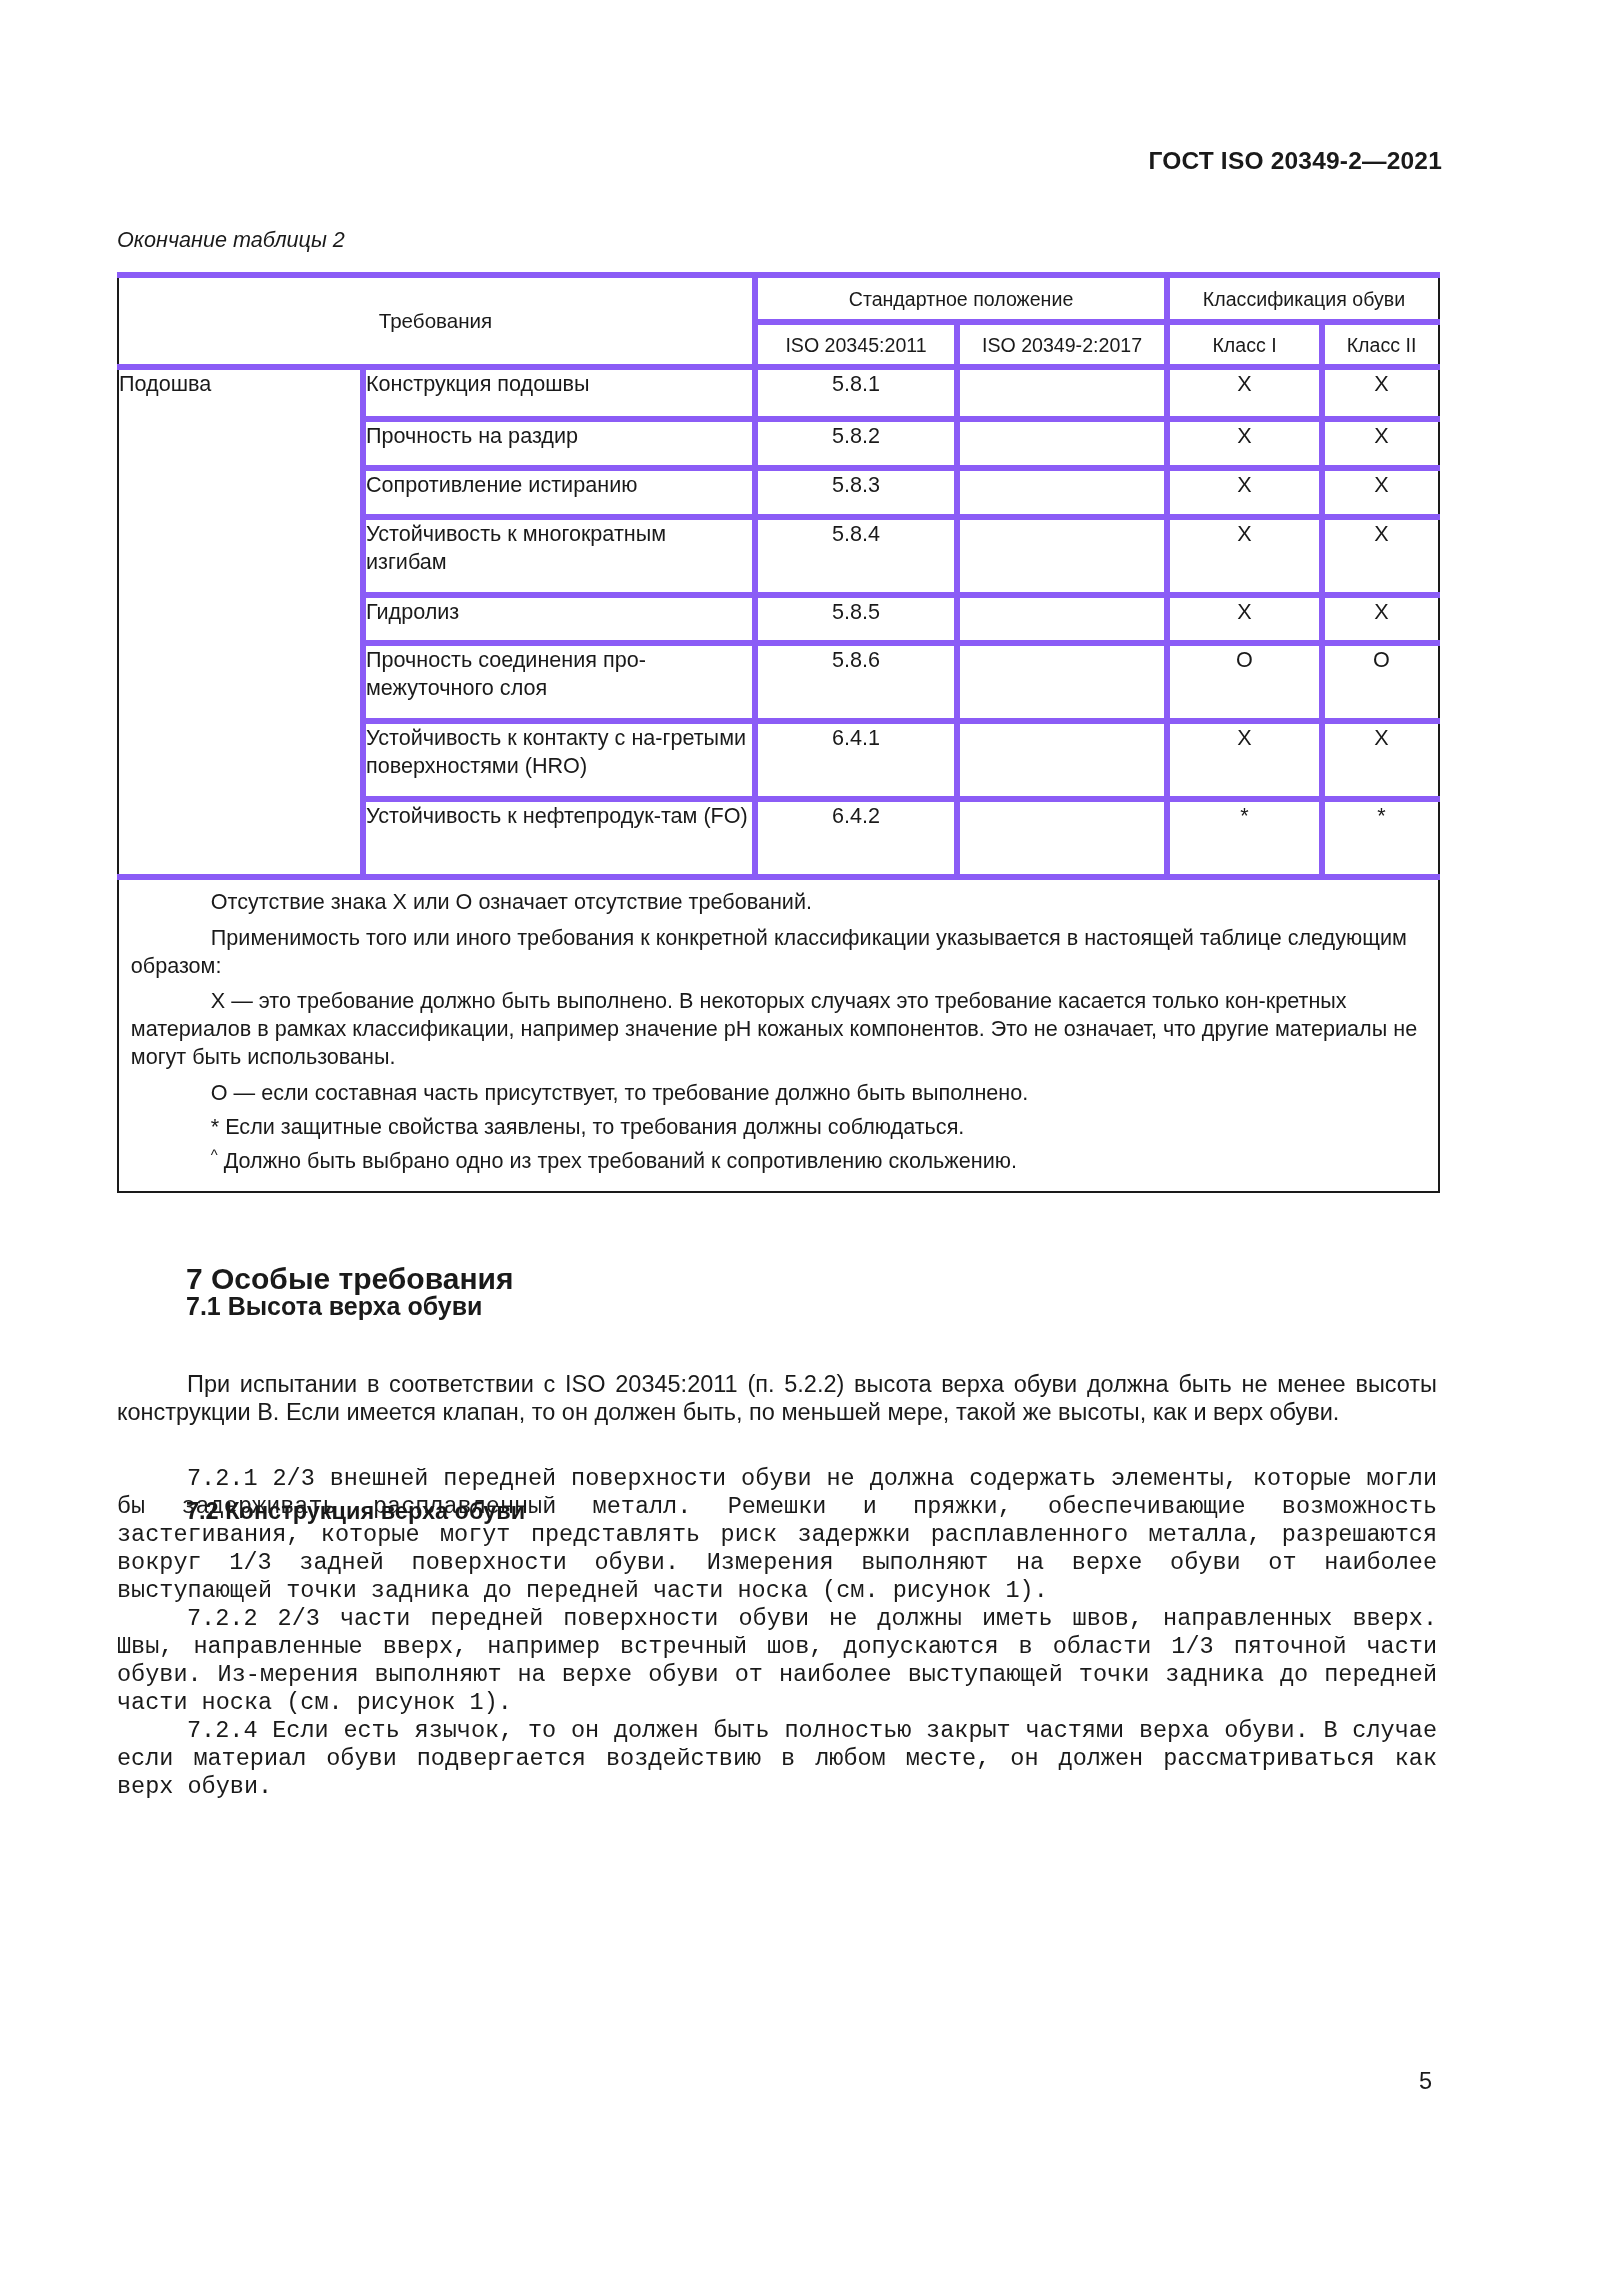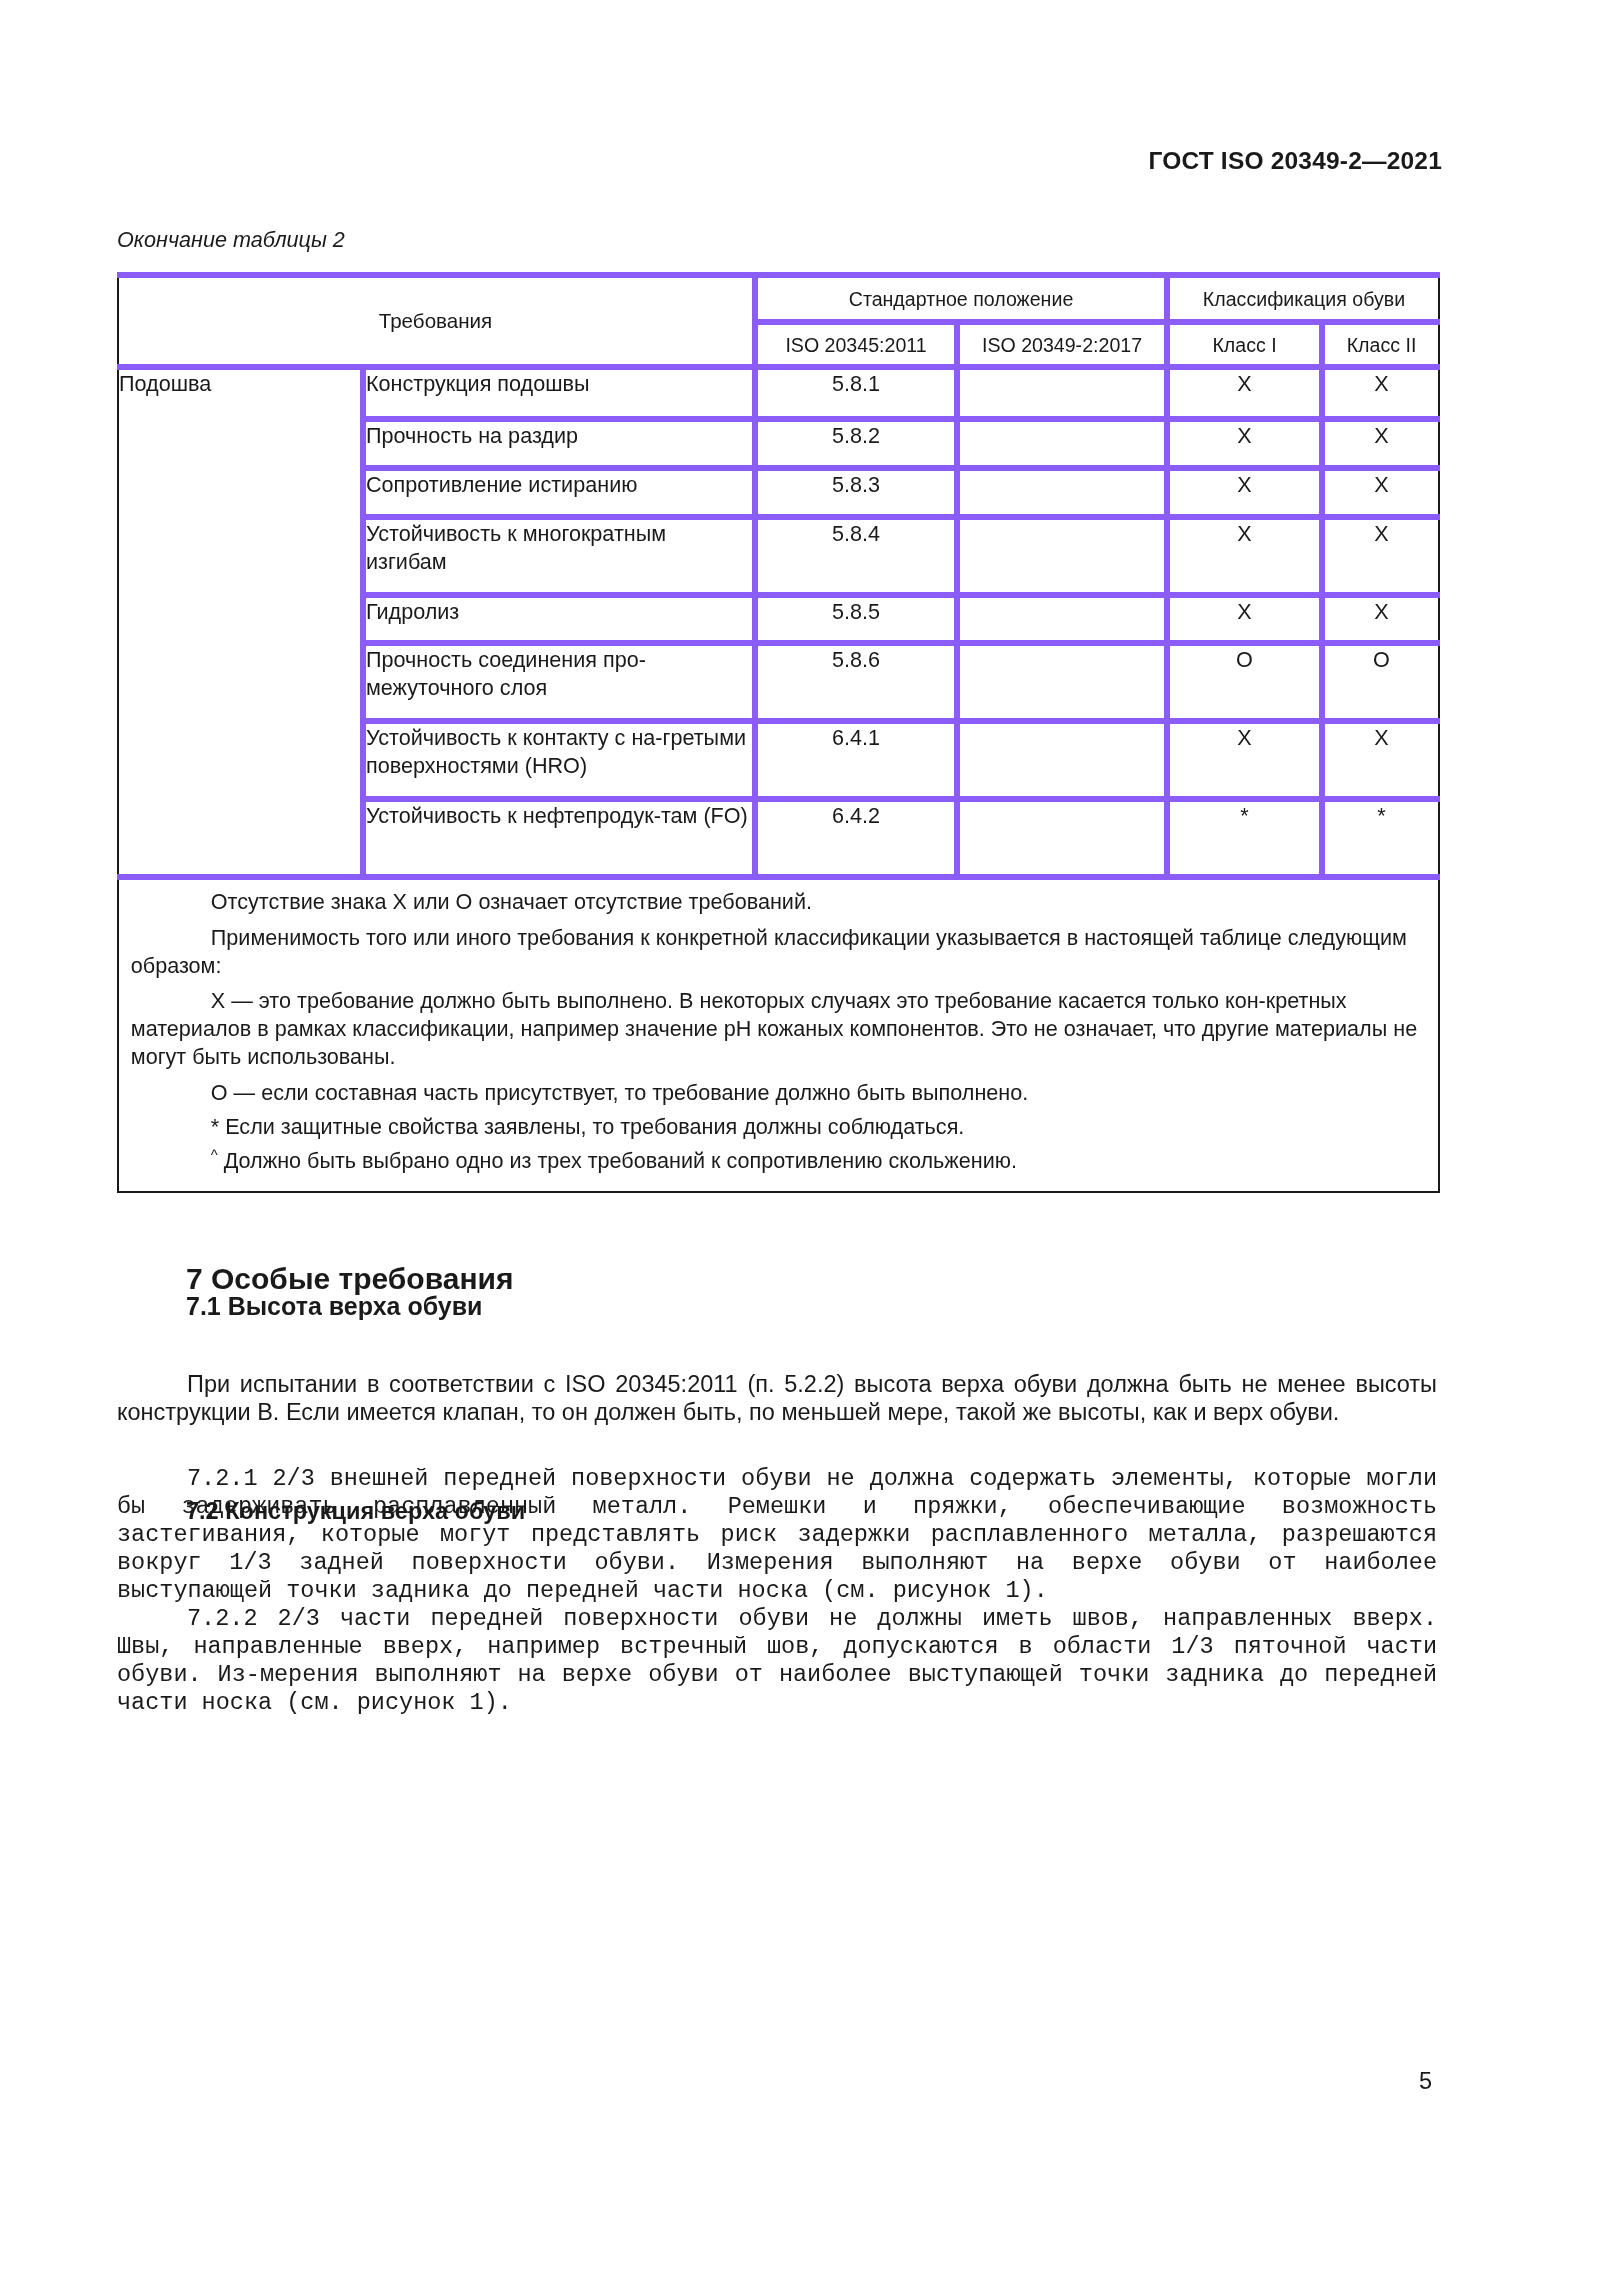--- a/index.html
+++ b/index.html
@@ -150,16 +150,17 @@
 <div class="h1">7 Особые требования</div>
 <div class="h2a">7.1 Высота верха обуви</div>
 <div class="section p71">
   <p class="para">При испытании в соответствии с ISO 20345:2011 (п. 5.2.2) высота верха обуви должна быть не менее высоты конструкции B. Если имеется клапан, то он должен быть, по меньшей мере, такой же высоты, как и верх обуви.</p>
 </div>
 
 <div class="h2b">7.2 Конструкция верха обуви</div>
 <div class="section p72">
   <p class="para">7.2.1 2/3 внешней передней поверхности обуви не должна содержать элементы, которые могли бы задерживать расплавленный металл. Ремешки и пряжки, обеспечивающие возможность застегивания, которые могут представлять риск задержки расплавленного металла, разрешаются вокруг 1/3 задней поверхности обуви. Измерения выполняют на верхе обуви от наиболее выступающей точки задника до передней части носка (см. рисунок 1).</p>
   <p class="para">7.2.2 2/3 части передней поверхности обуви не должны иметь швов, направленных вверх. Швы, направленные вверх, например встречный шов, допускаются в области 1/3 пяточной части обуви. Из-мерения выполняют на верхе обуви от наиболее выступающей точки задника до передней части носка (см. рисунок 1).</p>
+  <p class="para">7.2.4 Если есть язычок, то он должен быть полностью закрыт частями верха обуви. В случае если материал обуви подвергается воздействию в любом месте, он должен рассматриваться как верх обуви.</p>
 </div>
 
 <div class="page-num">5</div>
 
 
 </body></html>

